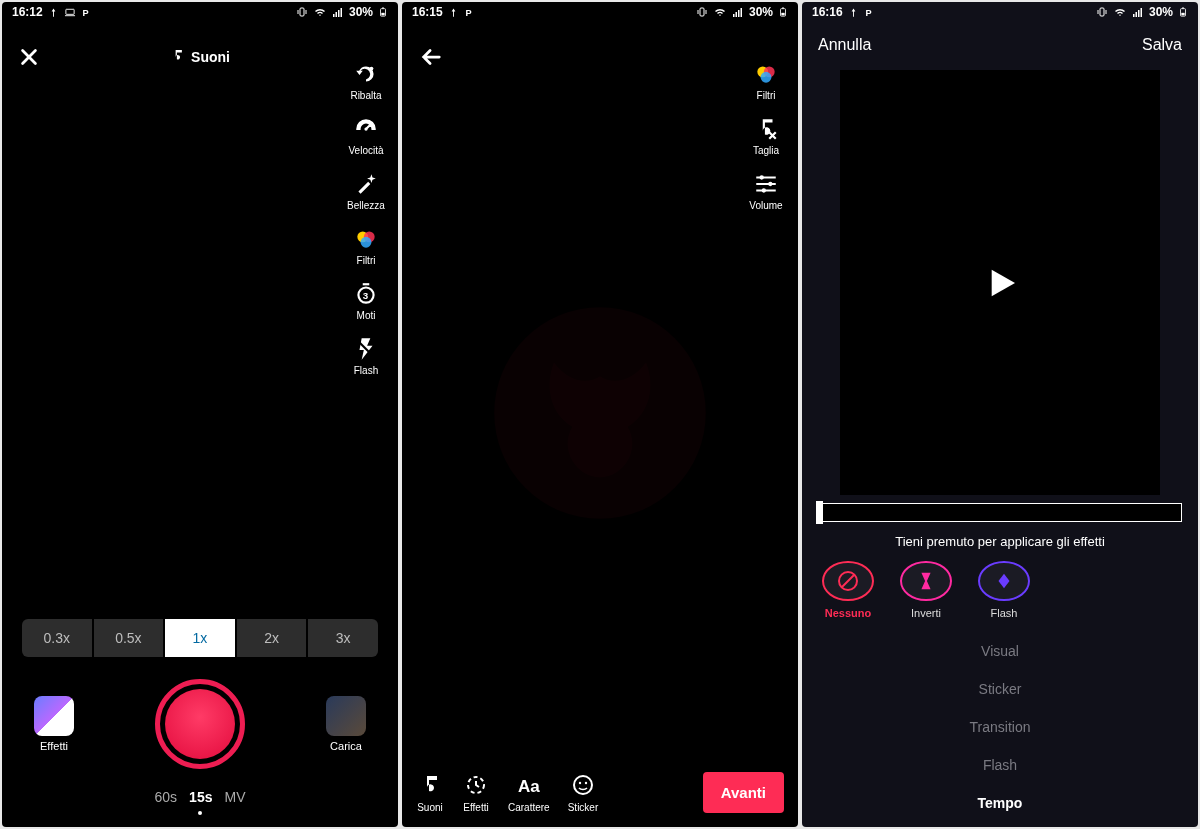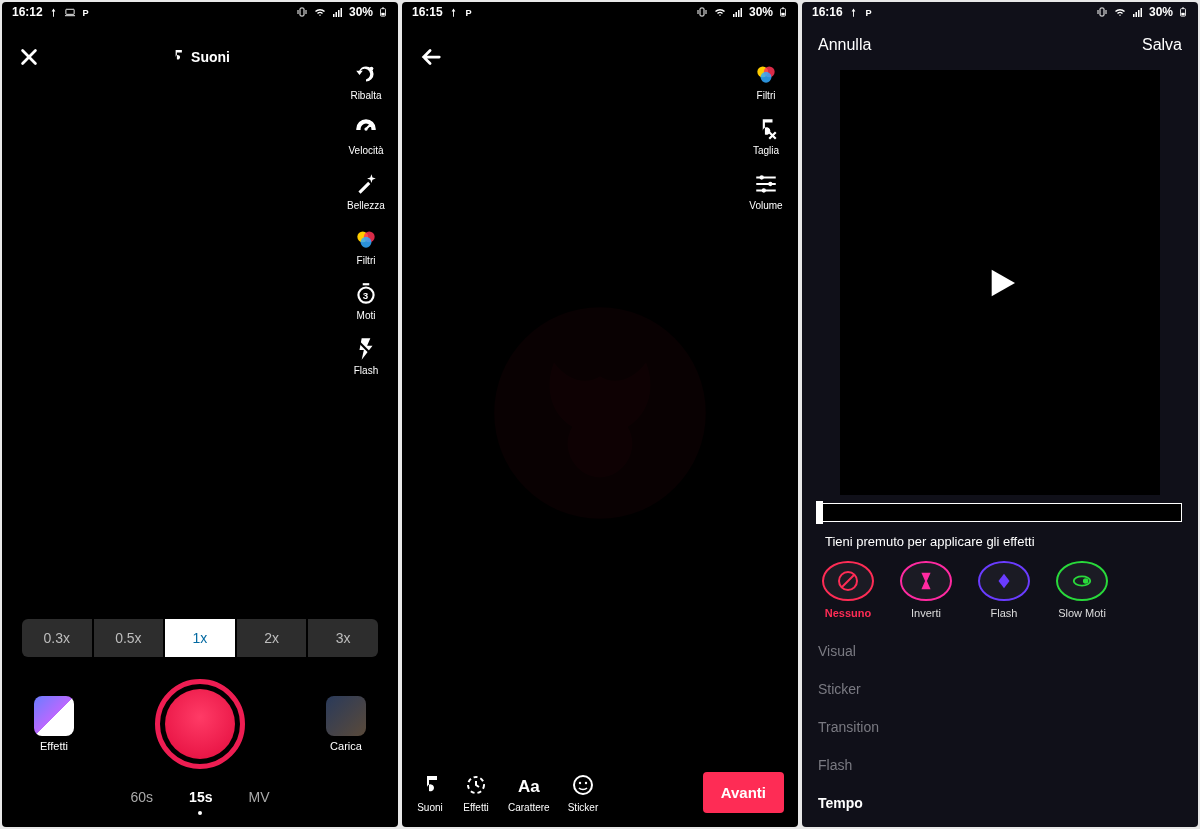--- a/index.html
+++ b/index.html
@@ -1,17 +1,17 @@
 <!DOCTYPE html>
 <html><head>
 <meta charset="utf-8">
 <style>
   * { box-sizing: border-box; margin: 0; padding: 0; }
   html, body { width: 1200px; height: 829px; background: #e8e8e8; font-family: -apple-system, "Helvetica Neue", Arial, sans-serif; }
-  .wrap { display: flex; width: 1200px; height: 829px; }
+  .wrap { display: flex; width: 1200px; height: 829px; text-align: center; }
   .phone {
     flex: 1;
     margin: 2px;
     background: #000;
     color: #fff;
     display: flex;
     flex-direction: column;
     position: relative;
     overflow: hidden;
     border-radius: 4px;
@@ -74,21 +74,21 @@
   .record-row { display:flex; align-items:center; justify-content:space-between; padding: 0 12px; }
   .record-side { display:flex; flex-direction:column; align-items:center; gap:4px;}
   .thumb { width:40px; height:40px; border-radius:8px; background:#333; display:flex; align-items:center; justify-content:center; overflow:hidden;}
   .record-side .tlabel { font-size:11px; }
   .record-outer {
     width: 90px; height:90px; border-radius:50%; border:5px solid #ee1d52;
     display:flex; align-items:center; justify-content:center;
   }
   .record-inner { width:70px; height:70px; border-radius:50%; background: radial-gradient(circle at 50% 40%, #ff3b66, #e20a3c); }
 
-  .mode-row { display:flex; justify-content:center; gap:36px; margin-top:20px; font-size:14px; }
+  .mode-row { display:flex; justify-content:center; gap:12px; margin-top:20px; font-size:14px; }
   .mode-row span { color:#aaa; }
   .mode-row span.active{ color:#fff; font-weight:600; }
   .dot-row { display:flex; justify-content:center; margin-top:6px;}
   .dot { width:4px; height:4px; border-radius:50%; background:#fff;}
 
   
   .bottom2 { position:absolute; bottom:0; left:0; right:0; display:flex; align-items:flex-end; padding: 0 14px 14px; gap:18px;}
   .b2-tool { display:flex; flex-direction:column; align-items:center; gap:3px; }
   .b2-tool .ticon { width:28px; height:28px; display:flex; align-items:center; justify-content:center;}
   .b2-tool .tlabel { font-size:10px;}
@@ -505,29 +505,20 @@
       <div class="tlabel">Inverti</div>
     </div>
     <div class="effect">
       <div class="circle" style="border-color:#6a3cff">
             <svg width="22" height="22" viewBox="0 0 24 24">
               <path d="M12 4l6 8-6 8-6-8z" fill="#6a3cff"></path>
             </svg>
           </div>
       <div class="tlabel">Flash</div>
     </div>
-    <div class="effect">
-      <div class="circle" style="border-color:#29d93b">
-            <svg width="26" height="22" viewBox="0 0 24 24">
-              <ellipse cx="12" cy="12" rx="9" ry="5" fill="none" stroke="#29d93b" stroke-width="2"></ellipse>
-              <circle cx="16" cy="12" r="3" fill="#29d93b"></circle>
-            </svg>
-          </div>
-      <div class="tlabel">Slow Moti</div>
-    </div>
   </div>
 
   <div class="tab-row">
     <span>Visual</span>
     <span>Sticker</span>
     <span>Transition</span>
     <span>Flash</span>
     <span class="active">Tempo</span>
   </div>
 </div>

